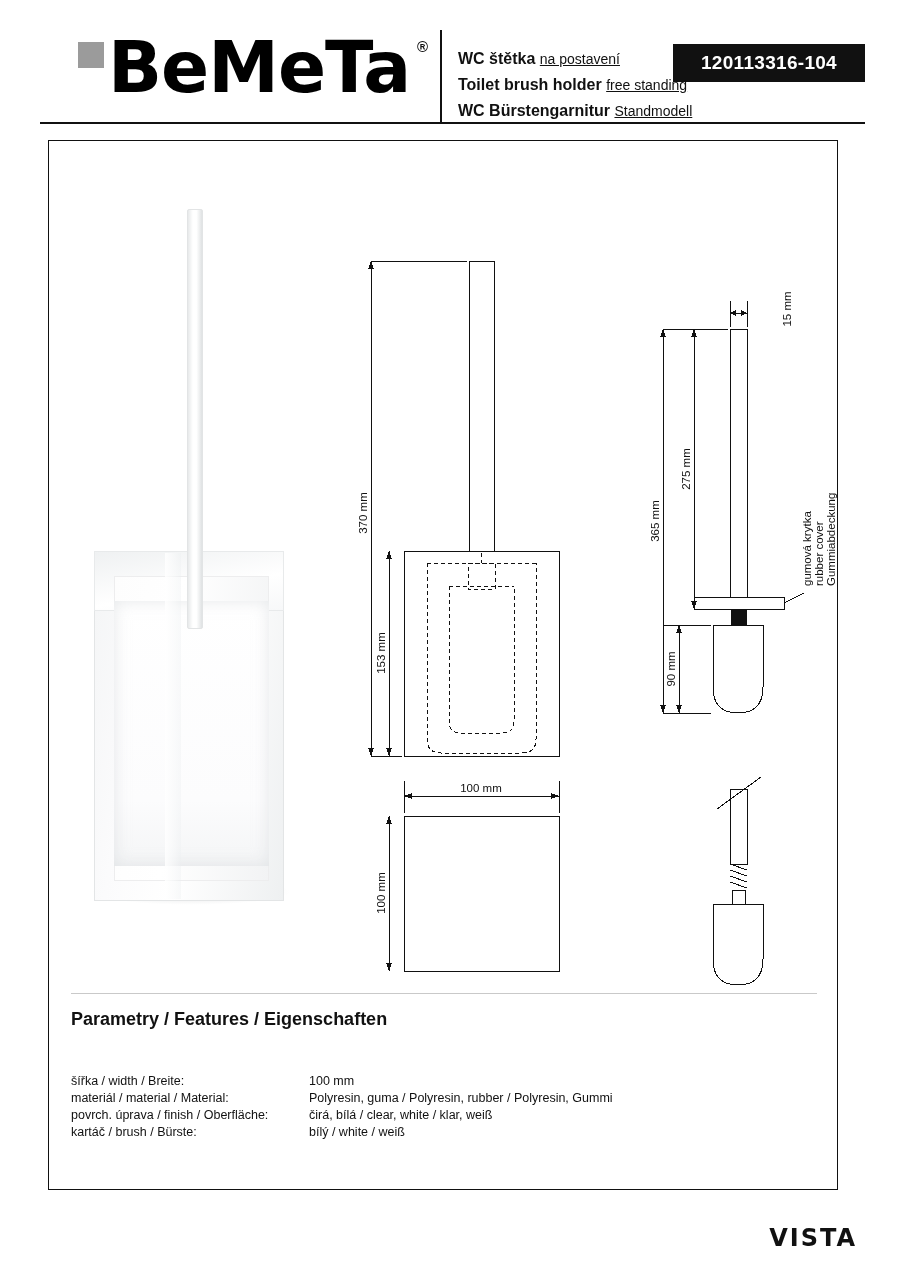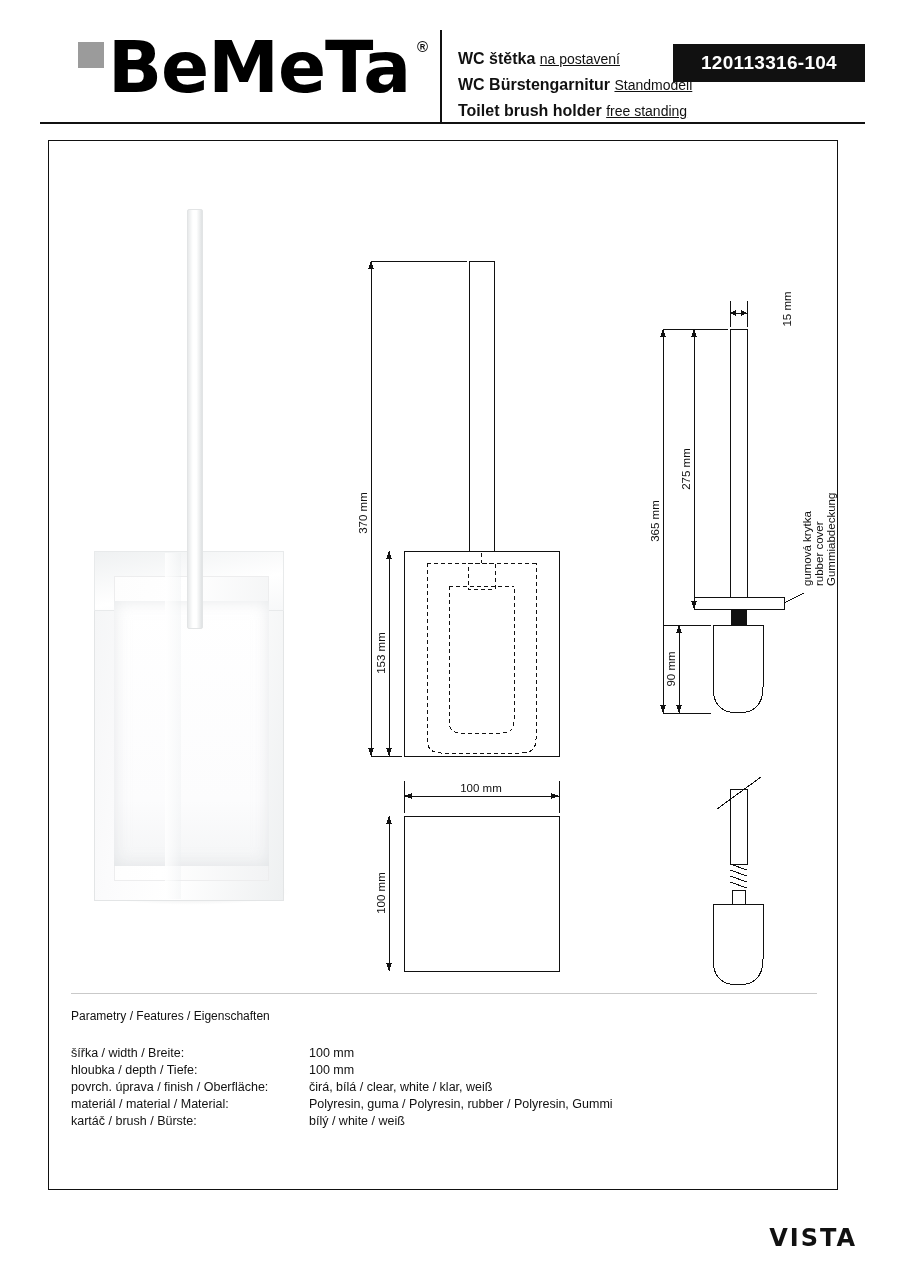--- a/index.html
+++ b/index.html
@@ -104,24 +104,24 @@
 
   
   .tech { position:absolute; left:0; top:0; width:790px; height:860px; }
 
   
   .param-rule {
     position:absolute; left:22px; top:852px; width:746px; height:1px; background:#c9c9c9;
   }
   .param-title {
     position:absolute; left:22px; top:868px;
-    font-weight:normal; font-size:12px;
+    font-weight:bold; font-size:18px;
   }
   .param-table {
-    position:absolute; left:22px; top:903px; width:700px;
+    position:absolute; left:22px; top:931px; width:700px;
     border-collapse:collapse;
   }
   .param-table td {
     font-size:12.5px; padding:1.6px 0; vertical-align:top; color:#111;
   }
   .param-table td.k { width:238px; }
 
   
   .footer-brand {
     position:absolute; right:48px; bottom:28px;
@@ -143,26 +143,26 @@
     </div>
 
     <div class="header-divider"></div>
 
     <div class="titles">
       <div class="title-line">
         <span class="b">WC štětka</span>
         <span class="n">na postavení</span>
       </div>
       <div class="title-line">
+        <span class="b">Toilet brush holder</span>
+        <span class="n">free standing</span>
+      </div>
+      <div class="title-line">
         <span class="b">WC Bürstengarnitur</span>
         <span class="n">Standmodell</span>
-      </div>
-      <div class="title-line">
-        <span class="b">Toilet brush holder</span>
-        <span class="n">free standing</span>
       </div>
     </div>
 
     <div class="code-box">
       <span>120113316-104</span>
     </div>
   </div>
 
   <div class="header-rule"></div>
 
@@ -281,30 +281,26 @@
     <div class="param-rule"></div>
     <div class="param-title">Parametry / Features / Eigenschaften</div>
 
     <table class="param-table">
       <tbody>
         <tr>
           <td class="k">šířka / width / Breite:</td>
           <td>100 mm</td>
         </tr>
         <tr>
-          <td class="k">hloubka / depth / Tiefe:</td>
-          <td>100 mm</td>
+          <td class="k">materiál / material / Material:</td>
+          <td>Polyresin, guma / Polyresin, rubber / Polyresin, Gummi</td>
         </tr>
         <tr>
           <td class="k">povrch. úprava / finish / Oberfläche:</td>
           <td>čirá, bílá / clear, white / klar, weiß</td>
-        </tr>
-        <tr>
-          <td class="k">materiál / material / Material:</td>
-          <td>Polyresin, guma / Polyresin, rubber / Polyresin, Gummi</td>
         </tr>
         <tr>
           <td class="k">kartáč / brush / Bürste:</td>
           <td>bílý / white / weiß</td>
         </tr>
       </tbody>
     </table>
 
   </div>
 

